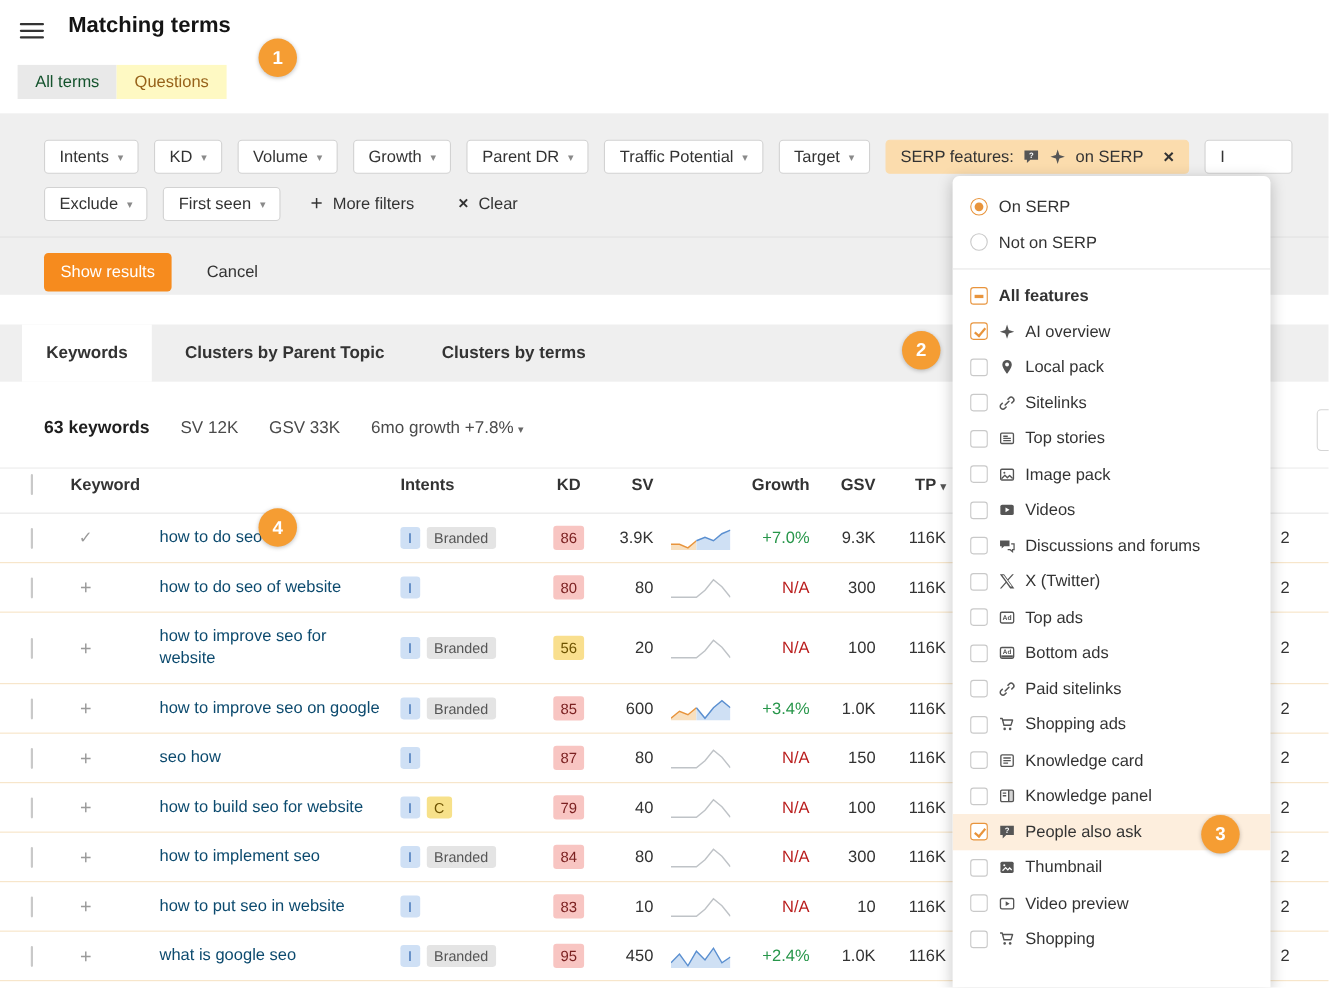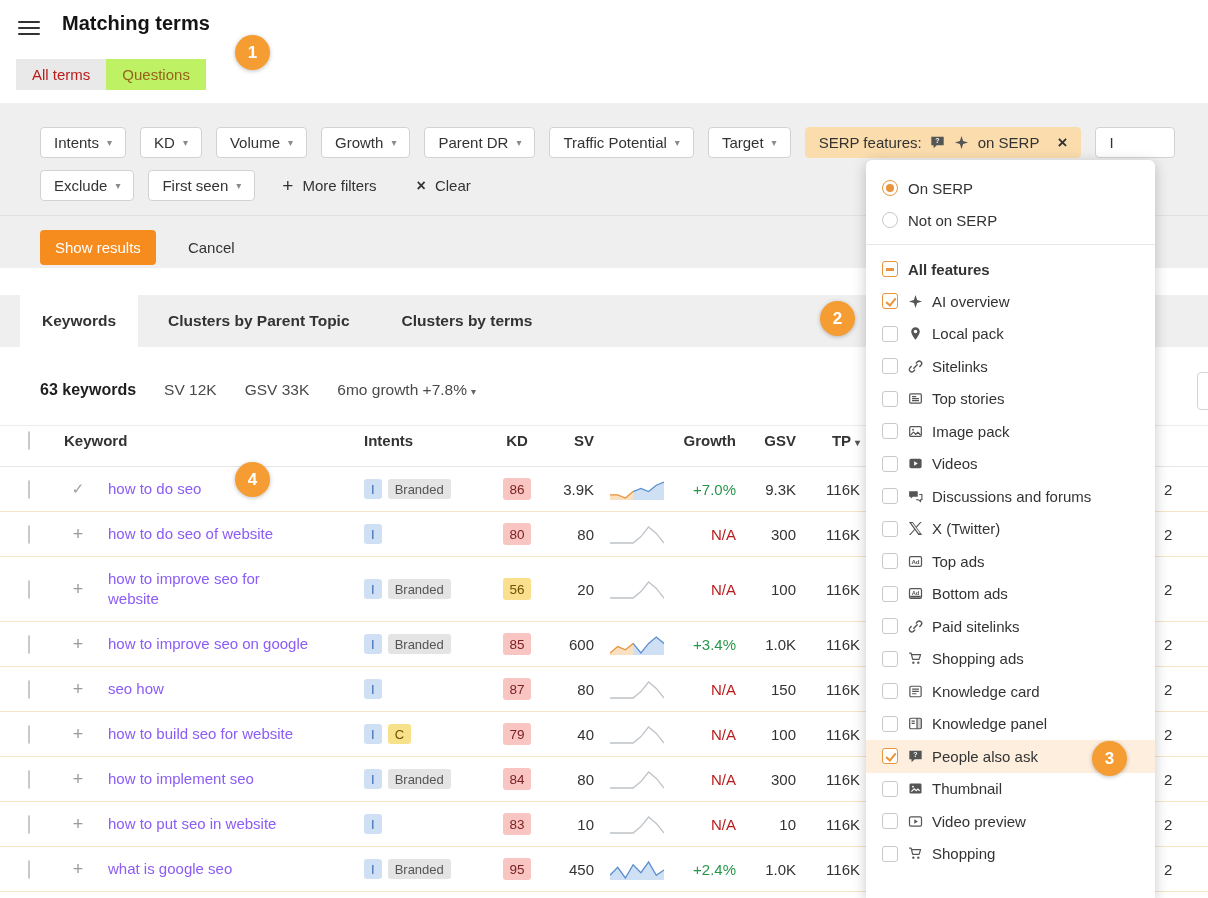--- a/index.html
+++ b/index.html
@@ -3,22 +3,22 @@
 <meta charset="utf-8">
 <style>
   html,body{margin:0;padding:0;background:#fff;}
   .page{position:relative;width:1208px;height:898px;overflow:hidden;background:#fff;
         font-family:"Liberation Sans",sans-serif;color:#333;}
   
   .hamburger{position:absolute;left:18px;top:17px;width:22px;cursor:pointer;}
   .hamburger span{display:block;height:2.5px;background:#333;margin:3.5px 0;border-radius:1px;}
   .page-title{position:absolute;left:62px;top:12px;margin:0;font-size:20px;font-weight:bold;color:#141414;}
   .top-tabs{position:absolute;left:16px;top:59px;display:flex;}
-  .top-tab{padding:7px 16px;font-size:15px;background:#e9e9e9;color:#b91c1c;cursor:pointer;}
-  .top-tab.active{background:#bef264;color:#97621a;}
+  .top-tab{padding:7px 16px;font-size:15px;background:#e9e9e9;color:#14532d;cursor:pointer;}
+  .top-tab.active{background:#fef9c3;color:#97621a;}
   
   .filter-panel{position:absolute;left:0;top:103px;width:100%;height:165px;background:#efefef;}
   .frow{position:absolute;left:40px;display:flex;gap:14px;align-items:center;white-space:nowrap;}
   #filter-row1{top:24px;}
   #filter-row2{top:67px;}
   .fdivider{position:absolute;left:0;top:112px;width:100%;border-top:1px solid #e2e2e2;}
   .actions{position:absolute;left:40px;top:127px;display:flex;gap:26px;align-items:center;}
   .fbtn{background:#fff;border:1px solid #d2d2d2;border-radius:4px;padding:6px 13px;font-size:15px;
         color:#333;display:inline-flex;align-items:center;gap:8px;cursor:pointer;font-family:inherit;}
   .fbtn .caret{font-size:10px;color:#8a8a8a;}
@@ -54,21 +54,21 @@
   .h-int{padding-left:12px;}
   .h-kd{text-align:center;}
   .right{text-align:right;padding-right:8px;}
   .trow{display:grid;grid-template-columns:var(--cols);min-height:44px;align-items:center;
         border-bottom:1px solid #f7e4c6;font-size:15px;}
   .trow.tall{min-height:64px;}
   .c-check,.h-check{padding-left:28px;}
   .c-add{color:#9a9a9a;font-size:18px;text-align:center;cursor:pointer;}
   .c-add.done{font-size:15px;}
   .c-kw{padding-left:8px;line-height:1.35;}
-  .kwlink{color:#8b5cf6;text-decoration:none;cursor:pointer;}
+  .kwlink{color:#0c4a6e;text-decoration:none;cursor:pointer;margin-left:37px;}
   .kwlink.narrow{display:inline-block;max-width:175px;}
   .c-int{display:flex;gap:6px;padding-left:12px;align-items:center;}
   .ibadge{font-size:13px;padding:2.5px 7px;border-radius:3px;}
   .b-info{background:#cfe0f5;color:#3a6db4;}
   .b-gray{background:#e4e4e4;color:#555;}
   .b-yellow{background:#f7e18a;color:#6e5300;}
   .c-kd{display:flex;justify-content:center;}
   .kd{display:inline-flex;width:28px;height:22px;border-radius:3px;align-items:center;
       justify-content:center;font-size:13.5px;}
   .kd.red{background:#f8c5c2;color:#7b2121;}

